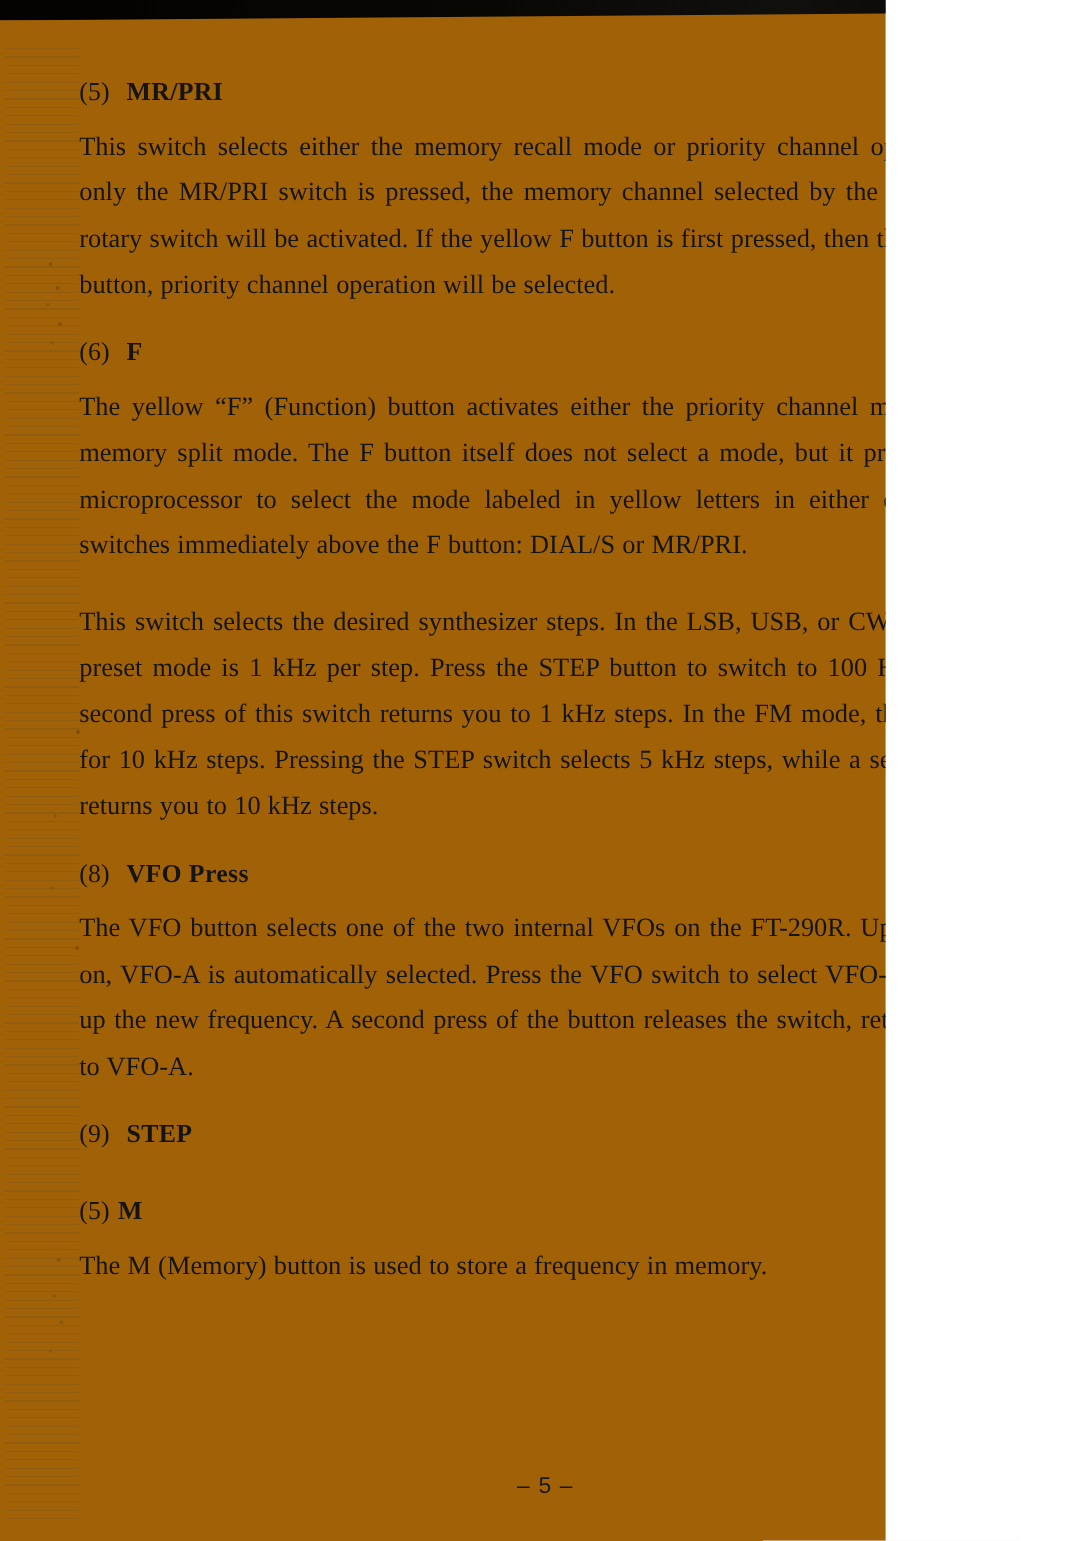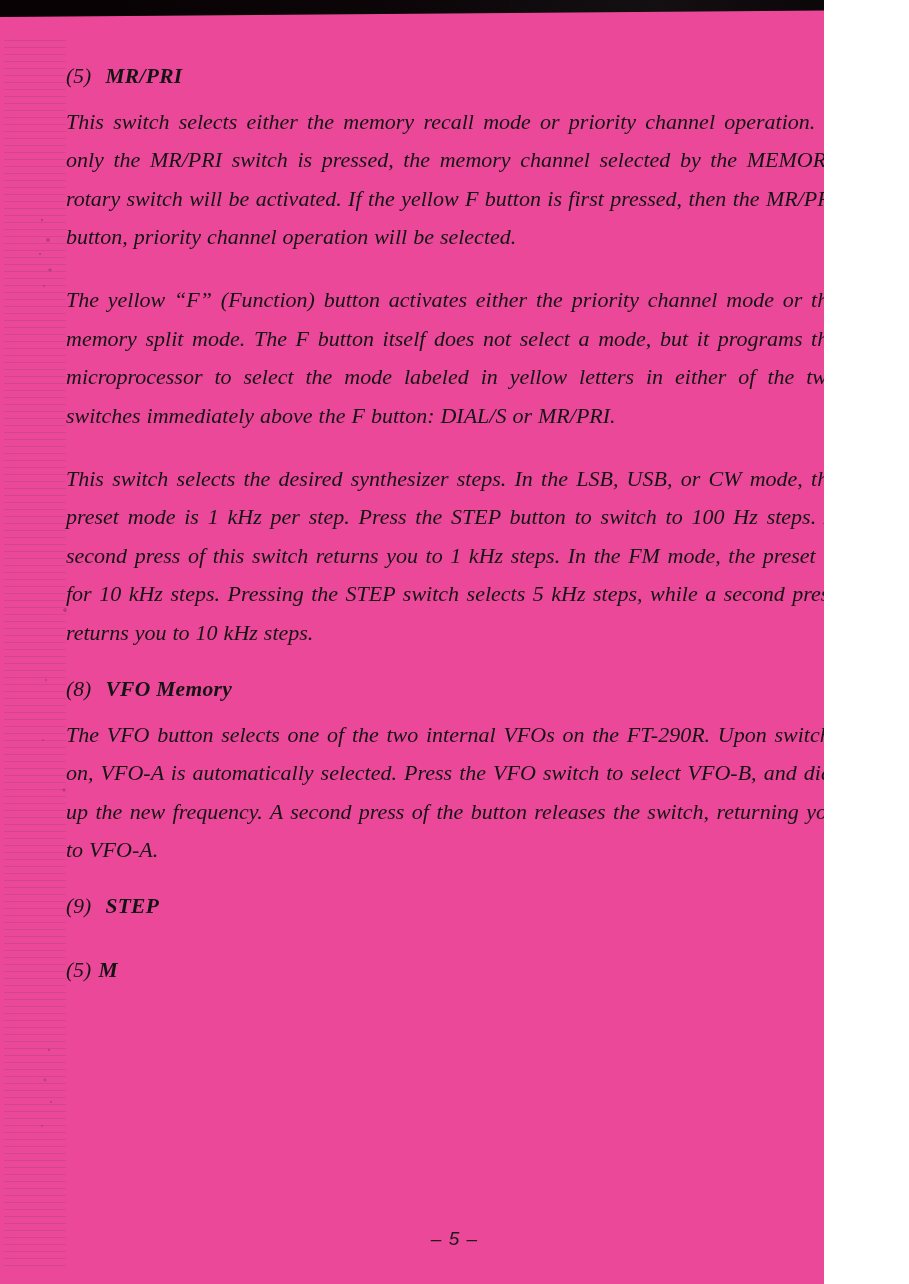--- a/index.html
+++ b/index.html
@@ -3,27 +3,26 @@
 <meta charset="utf-8">
 <title>Scanned Manual Page 5</title>
 <style>
   html, body {
     margin: 0;
     padding: 0;
     background: #ffffff;
   }
   .page {
     position: relative;
-    width: 824px;
+    width: 738px;
     height: 1284px;
-    background: #ec4899;
+    background: #a16207;
     overflow: hidden;
     font-family: "Liberation Serif", "DejaVu Serif", serif;
     color: #141414;
-    font-style: italic;
   }
 
   
   .scan-edge-top {
     position: absolute;
     top: 0;
     left: 0;
     width: 909px;
     height: 17px;
     background: linear-gradient(100deg, #000 0%, #050505 45%, #0d0d0d 72%, #000 100%);
@@ -143,47 +142,51 @@
 
     <div class="section">
       <h2 class="heading">
         <span class="num">(5)</span><span class="label">MR/PRI</span>
       </h2>
       <p class="body">This switch selects either the memory recall mode or priority channel operation. If only the MR/PRI switch is pressed, the memory channel selected by the MEMORY rotary switch will be activated. If the yellow F button is first pressed, then the MR/PRI button, priority channel operation will be selected.</p>
     </div>
     <div class="gap-after-para"></div>
 
     <div class="section">
+      <h2 class="heading">
+        <span class="num">(6)</span><span class="label">F</span>
+      </h2>
       <p class="body">The yellow “F” (Function) button activates either the priority channel mode or the memory split mode. The F button itself does not select a mode, but it programs the microprocessor to select the mode labeled in yellow letters in either of the two switches immediately above the F button: DIAL/S or MR/PRI.</p>
     </div>
     <div class="gap-after-para"></div>
 
     <div class="section">
       <p class="body">This switch selects the desired synthesizer steps. In the LSB, USB, or CW mode, the preset mode is 1 kHz per step. Press the STEP button to switch to 100 Hz steps. A second press of this switch returns you to 1 kHz steps. In the FM mode, the preset is for 10 kHz steps. Pressing the STEP switch selects 5 kHz steps, while a second press returns you to 10 kHz steps.</p>
     </div>
     <div class="gap-after-para"></div>
 
     <div class="section">
       <h2 class="heading">
-        <span class="num">(8)</span><span class="label">VFO Memory</span>
+        <span class="num">(8)</span><span class="label">VFO Press</span>
       </h2>
       <p class="body">The VFO button selects one of the two internal VFOs on the FT-290R. Upon switch-on, VFO-A is automatically selected. Press the VFO switch to select VFO-B, and dial up the new frequency. A second press of the button releases the switch, returning you to VFO-A.</p>
     </div>
     <div class="gap-after-para"></div>
 
     <div class="section">
       <h2 class="heading">
         <span class="num">(9)</span><span class="label">STEP</span>
       </h2>
     </div>
     <div class="gap-after-para"></div>
 
     <div class="section">
       <h2 class="heading wide-num">
         <span class="num">(5)</span><span class="label">M</span>
       </h2>
+      <p class="body">The M (Memory) button is used to store a frequency in memory.</p>
     </div>
 
   </div>
 
   <div class="footer">– 5 –</div>
 
 </div>
 
 </body></html>

